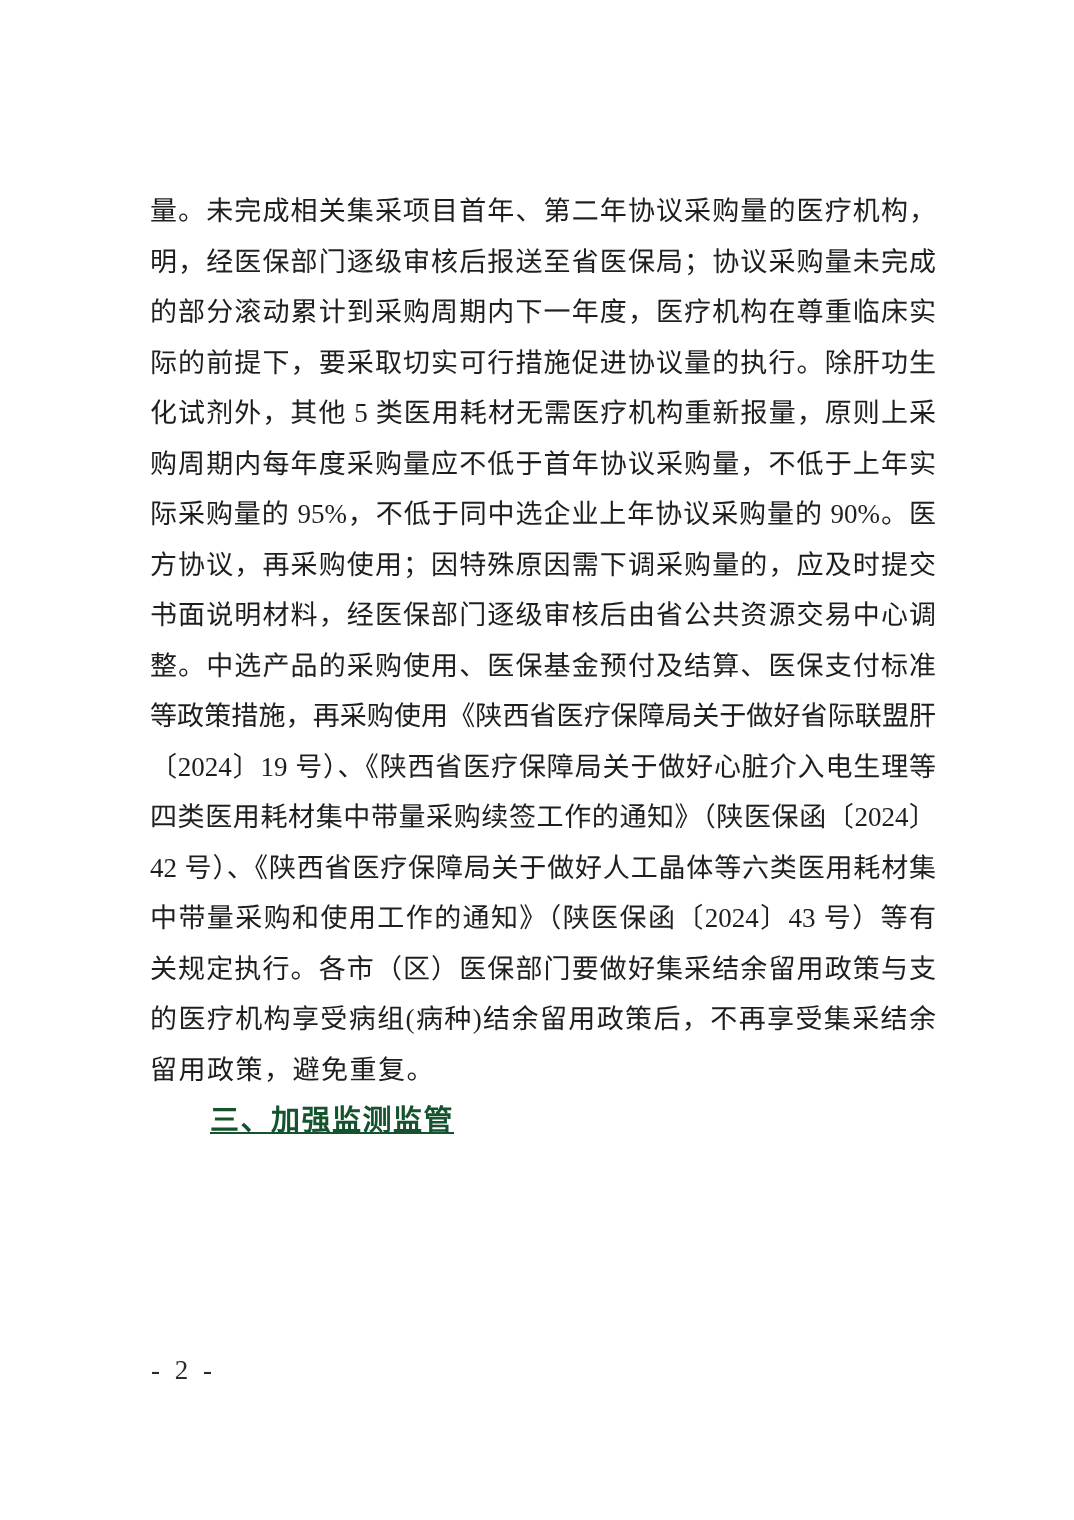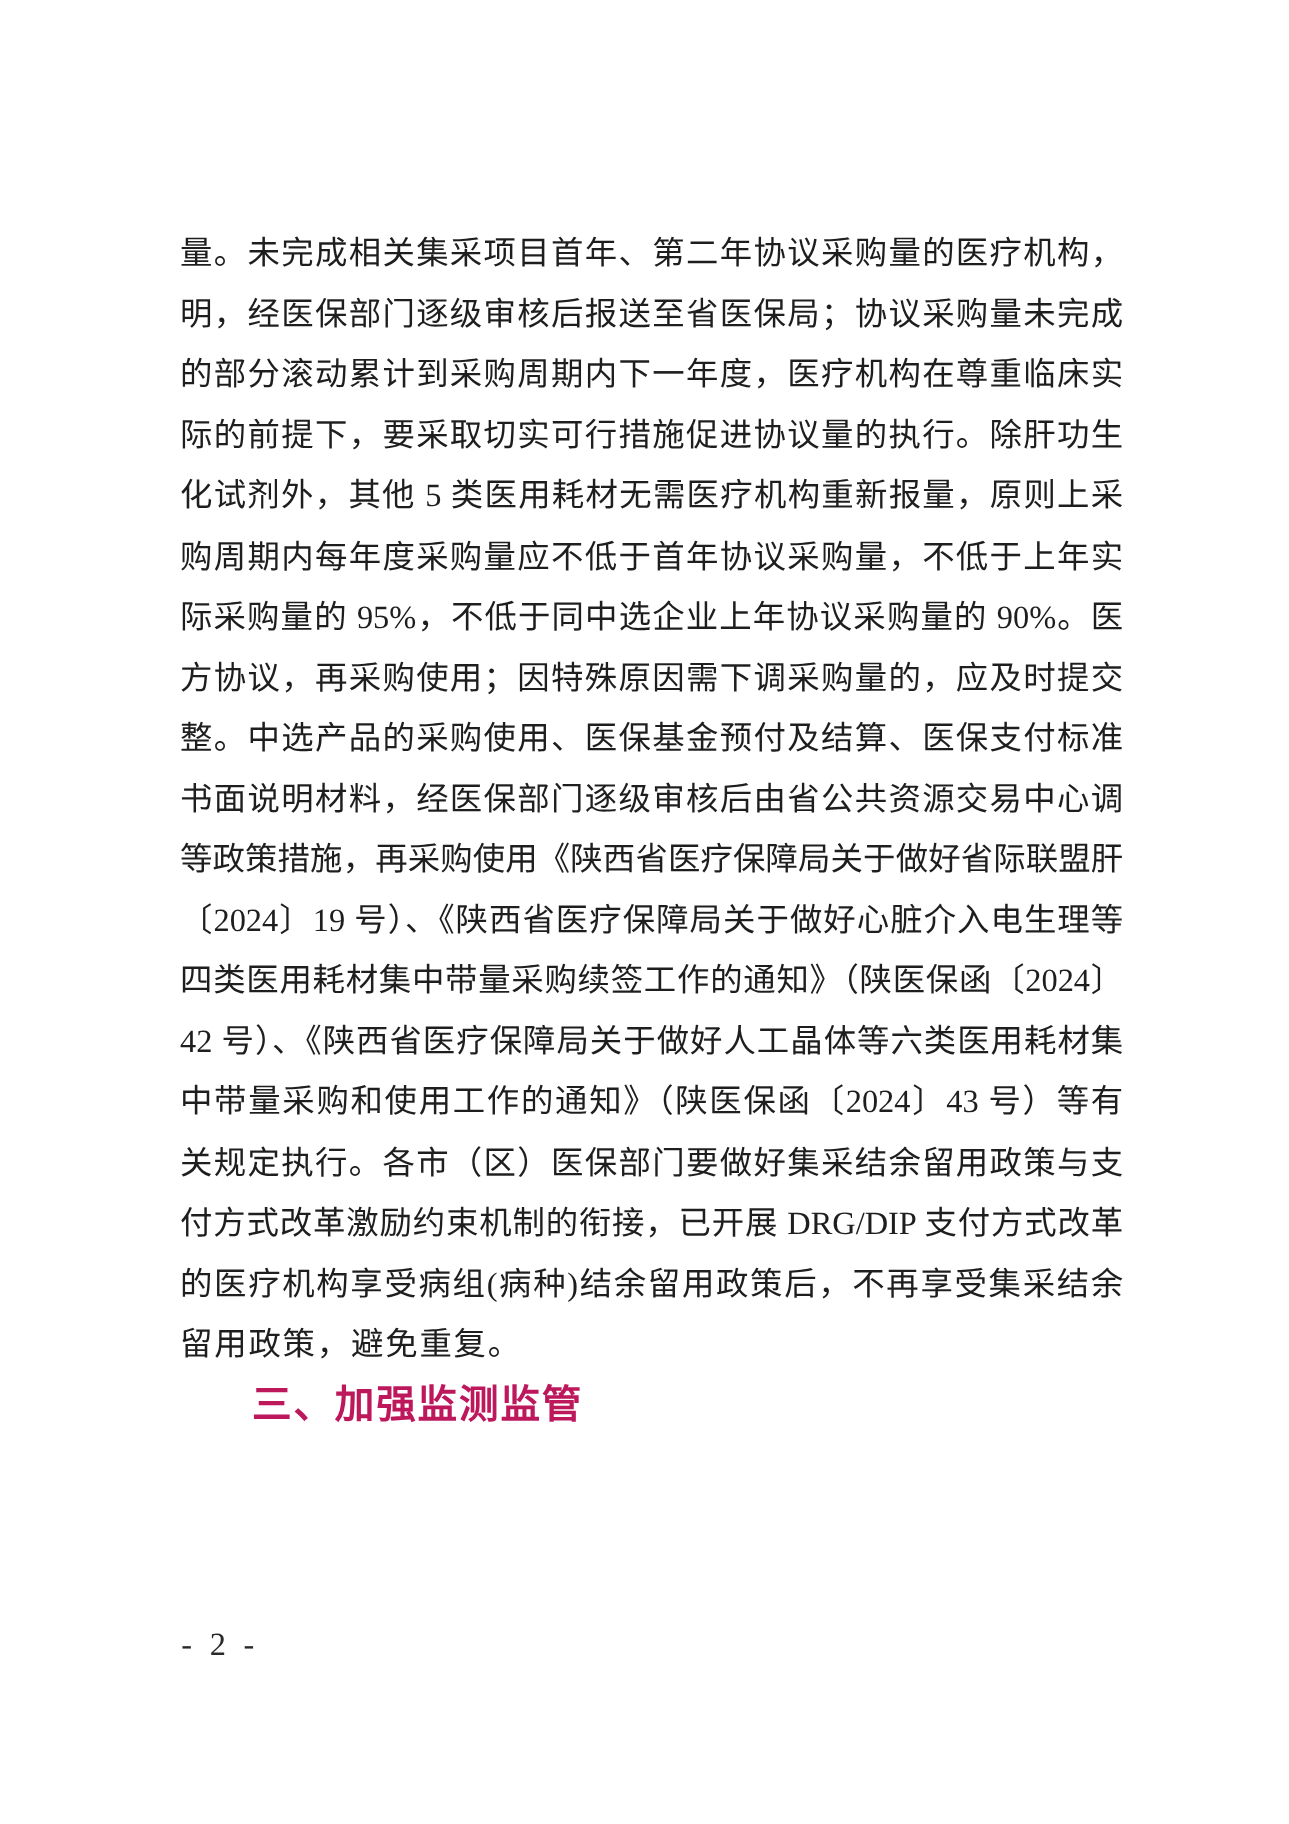--- a/index.html
+++ b/index.html
@@ -38,27 +38,28 @@
     font-weight: 400;
   }
   .line.last {
     text-align: right;
     text-align-last: left;
     letter-spacing: 1.5px;
   }
   .heading-line {
     height: 50.5px;
     line-height: 50.5px;
-    font-size: 33px;
+    font-size: 29px;
     font-weight: 700;
-    color: #be185d;
+    color: #14532d;
     padding-left: 60px;
     letter-spacing: 1.5px;
     font-family: "Liberation Sans", "DejaVu Sans", sans-serif;
     margin: 0;
+    text-decoration: underline;
   }
   .page-number {
     position: absolute;
     left: 151px;
     top: 1355px;
     font-size: 27px;
     line-height: 30px;
     color: #2a2a2a;
     letter-spacing: 4px;
     font-family: "Liberation Serif", "DejaVu Serif", serif;
@@ -70,28 +71,27 @@
 <div class="page">
   <div class="body-text">
     <div class="line">量。未完成相关集采项目首年、第二年协议采购量的医疗机构，</div>
     <div class="line">明，经医保部门逐级审核后报送至省医保局；协议采购量未完成</div>
     <div class="line">的部分滚动累计到采购周期内下一年度，医疗机构在尊重临床实</div>
     <div class="line">际的前提下，要采取切实可行措施促进协议量的执行。除肝功生</div>
     <div class="line">化试剂外，其他 5 类医用耗材无需医疗机构重新报量，原则上采</div>
     <div class="line">购周期内每年度采购量应不低于首年协议采购量，不低于上年实</div>
     <div class="line">际采购量的 95%，不低于同中选企业上年协议采购量的 90%。医疗</div>
     <div class="line">方协议，再采购使用；因特殊原因需下调采购量的，应及时提交</div>
+    <div class="line">书面说明材料，经医保部门逐级审核后由省公共资源交易中心调</div>
     <div class="line">整。中选产品的采购使用、医保基金预付及结算、医保支付标准</div>
-    <div class="line">书面说明材料，经医保部门逐级审核后由省公共资源交易中心调</div>
     <div class="line">等政策措施，再采购使用《陕西省医疗保障局关于做好省际联盟肝</div>
     <div class="line">〔2024〕19 号）、《陕西省医疗保障局关于做好心脏介入电生理等</div>
     <div class="line">四类医用耗材集中带量采购续签工作的通知》（陕医保函〔2024〕</div>
     <div class="line">42 号）、《陕西省医疗保障局关于做好人工晶体等六类医用耗材集</div>
     <div class="line">中带量采购和使用工作的通知》（陕医保函〔2024〕43 号）等有</div>
     <div class="line">关规定执行。各市（区）医保部门要做好集采结余留用政策与支</div>
-    <div class="line">付方式改革激励约束机制的衔接，已开展 DRG/DIP 支付方式改革</div>
     <div class="line">的医疗机构享受病组(病种)结余留用政策后，不再享受集采结余</div>
     <div class="line last">留用政策，避免重复。</div>
     <h2 class="heading-line">三、加强监测监管</h2>
   </div>
 
   <div class="page-number">- 2 -</div>
 </div>
 
 </body></html>

